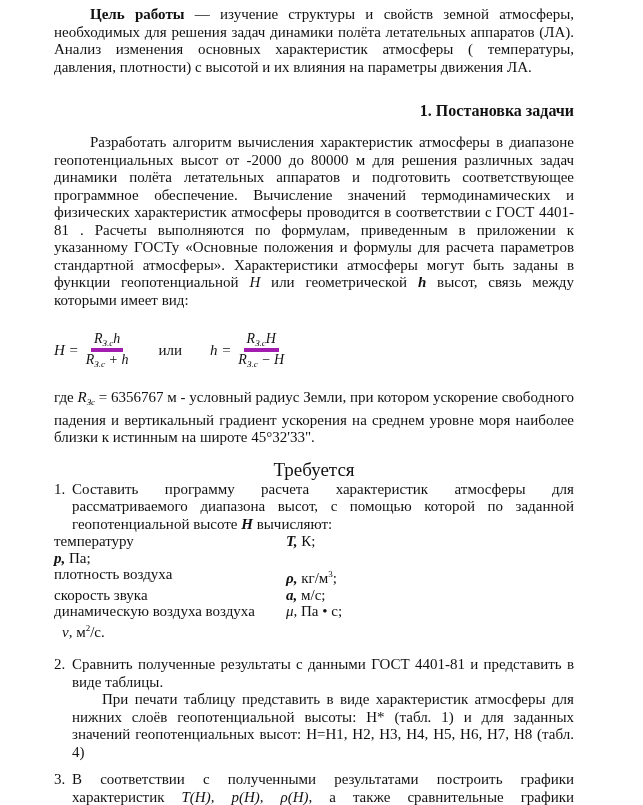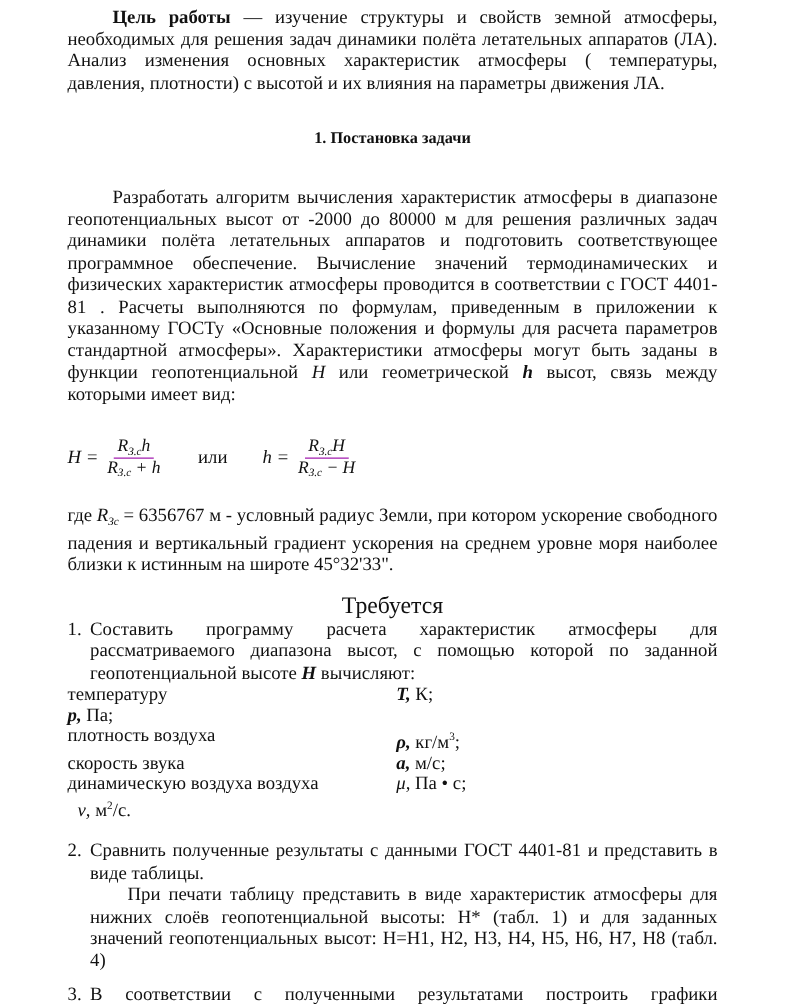--- a/index.html
+++ b/index.html
@@ -2,35 +2,35 @@
 <html><head>
 <meta charset="utf-8">
 <style>
   html, body { margin:0; padding:0; background:#ffffff; }
   body { width:643px; height:805px; overflow:hidden; position:relative;
          font-family:"Liberation Serif", serif; font-size:15px; color:#111; }
   .page { position:absolute; left:54px; top:6px; width:520px; }
   .p { text-align:justify; line-height:17.5px; margin:0; }
   .indent { text-indent:36px; }
   .goal-label { font-weight:bold; }
-  .h1 { text-align:center; font-weight:bold; font-size:13px; margin:26px 0 32px 0; }
+  .h1 { text-align:right; font-weight:bold; font-size:16px; margin:26px 0 14px 0; }
   .formula-row { display:flex; align-items:center; margin:20px 0 18px 0; height:42px; }
   .frac { display:inline-flex; flex-direction:column; align-items:center; vertical-align:middle; font-style:italic; }
-  .frac .num { border-bottom:1px solid #a21caf; padding:0 3px; font-size:14px; }
+  .frac .num { border-bottom:4px solid #a21caf; padding:0 3px; font-size:14px; }
   .frac .den { padding:0 3px; font-size:14px; }
   .sub { font-size:9px; vertical-align:-3px; }
   .it { font-style:italic; }
   .eq { font-style:italic; margin-right:4px; }
   .ili { margin:0 28px 0 27px; }
   .center-title { text-align:center; margin:12px 0 0 0; font-size:19px; }
   .ol-item { display:flex; line-height:17.5px; }
   .ol-num { width:18px; flex:none; }
   .ol-body { flex:1; text-align:justify; }
   .params { margin:0; }
-  .param-row { display:flex; line-height:16.5px;gap:31px; }
+  .param-row { display:flex; line-height:16.5px; }
   .param-name { width:232px; }
   .param-val b { font-style:italic; }
   .gap { height:16px; }
   sup { font-size:9px; }
 </style>
 </head>
 <body>
 
 <div class="page">
 

